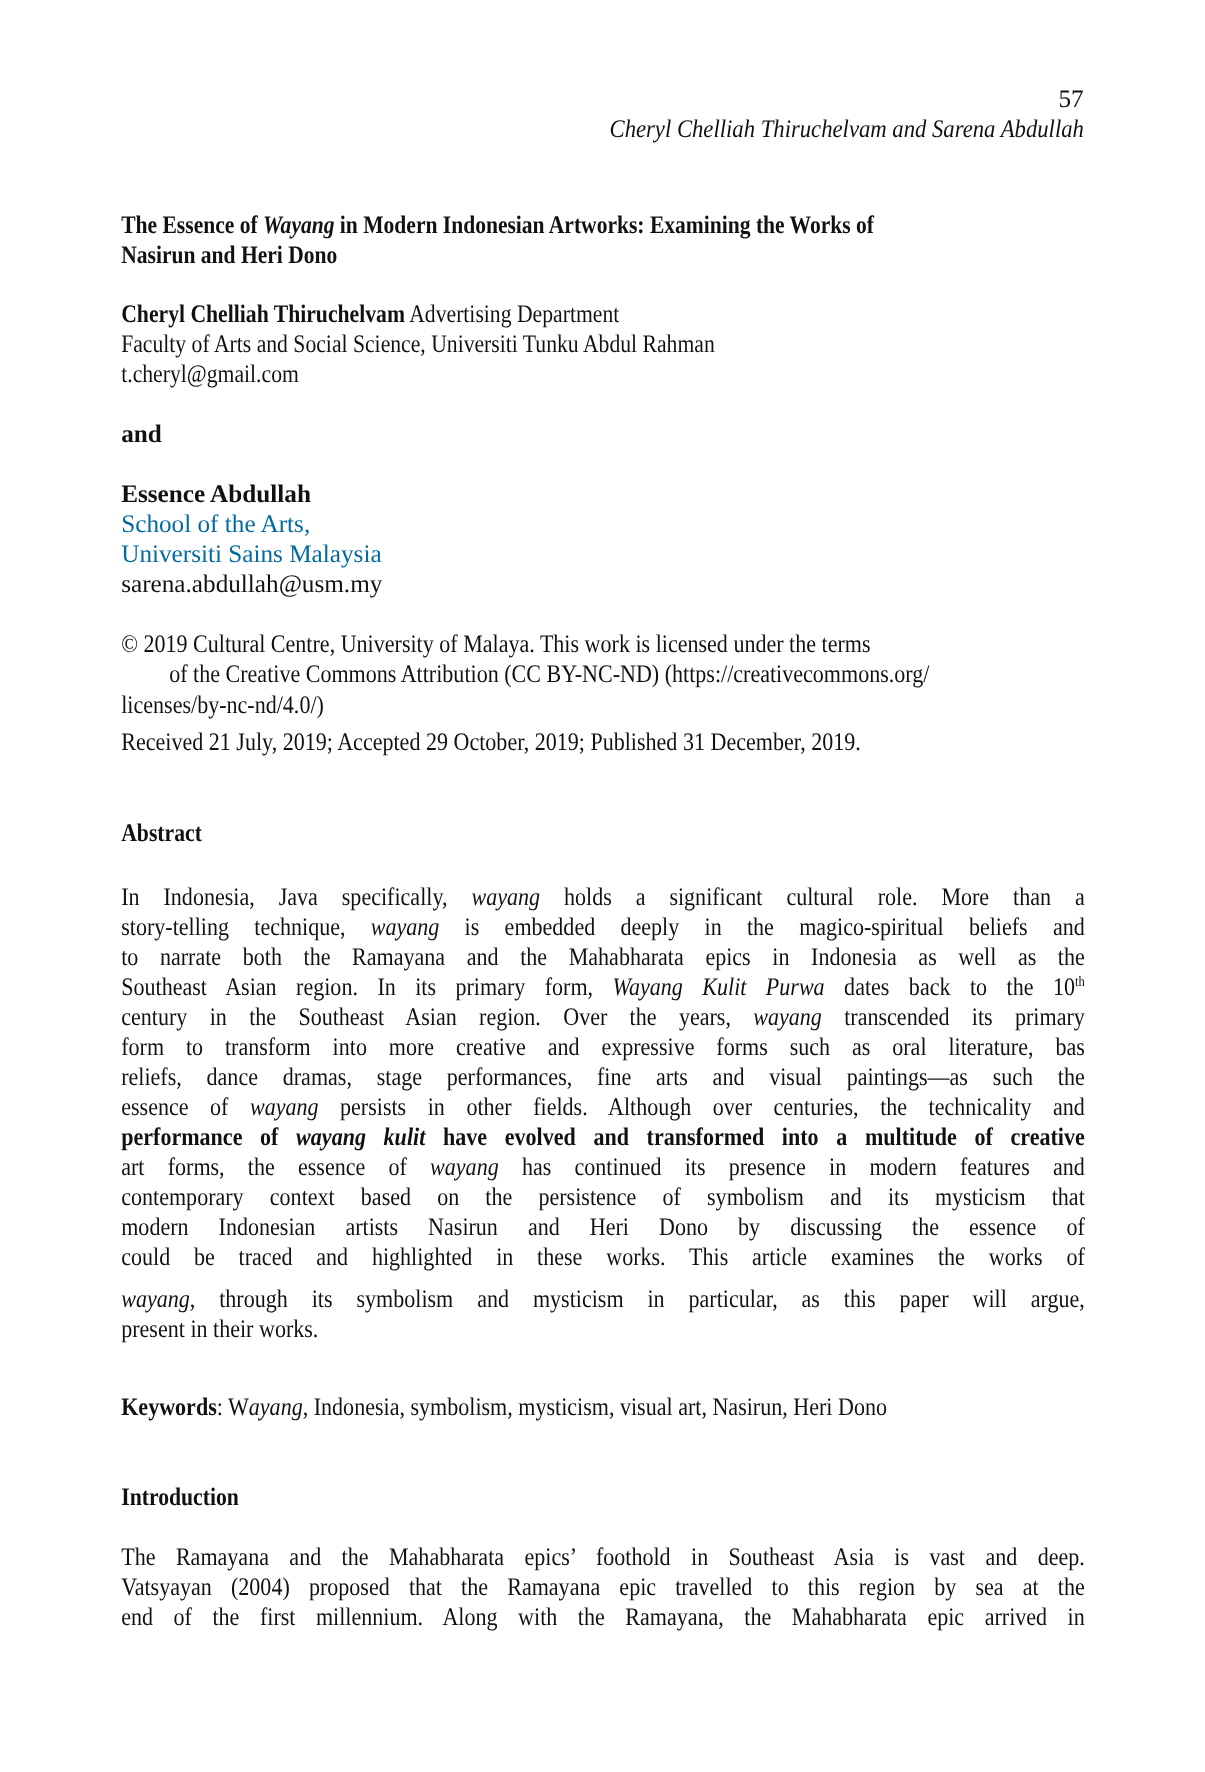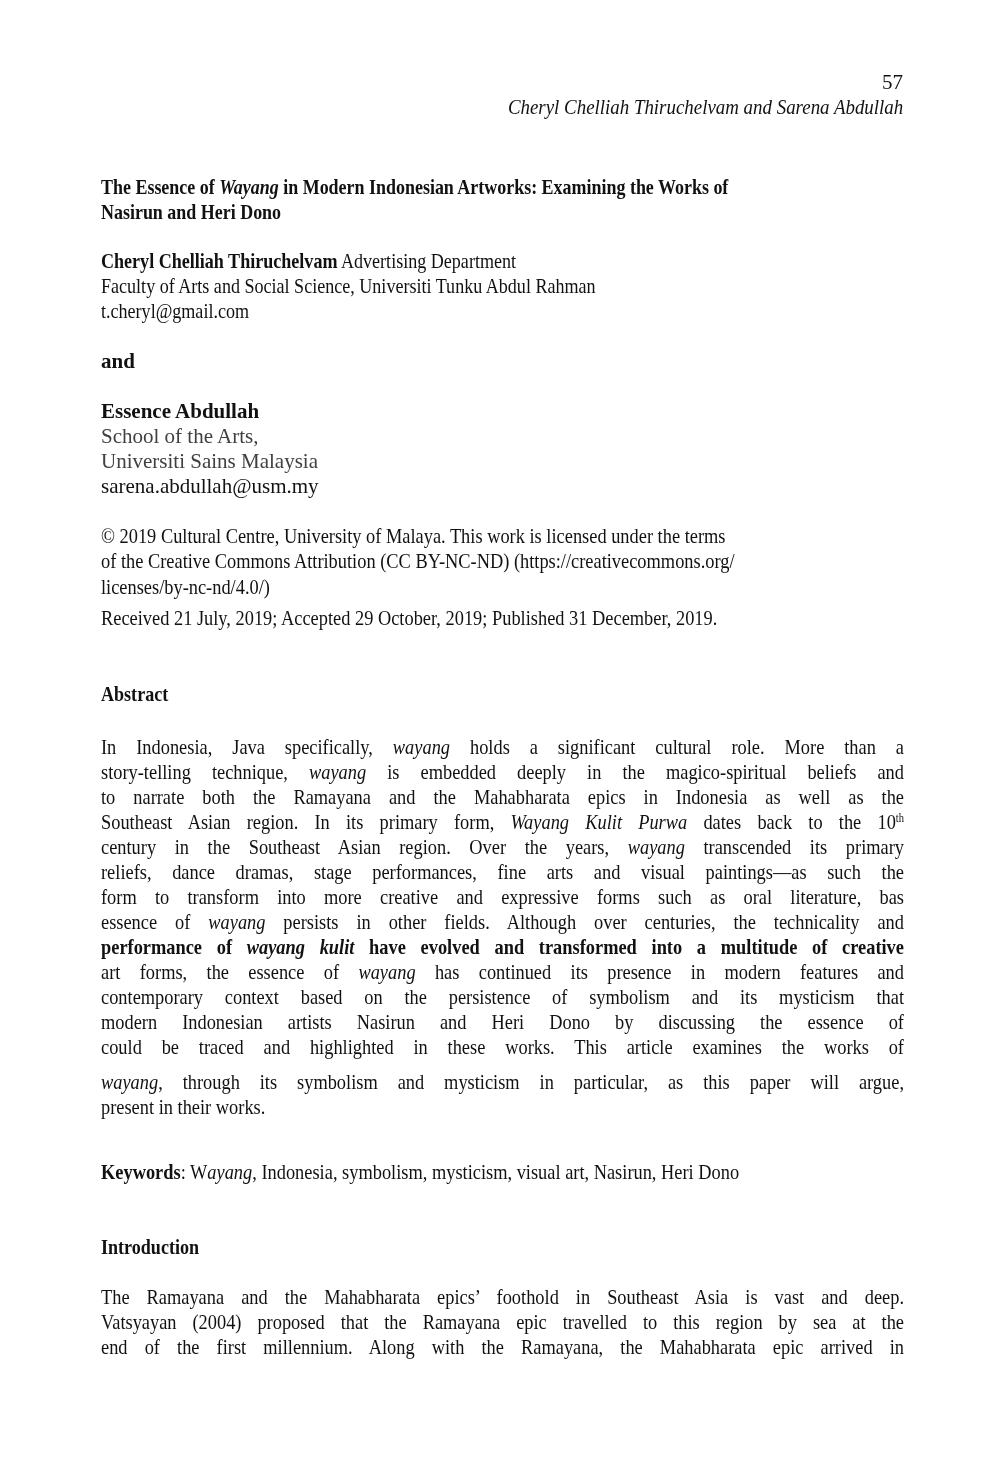--- a/index.html
+++ b/index.html
@@ -6,21 +6,21 @@
   body { width:1004px; height:1477px; position:relative; overflow:hidden;
          font-family:"Liberation Serif", "DejaVu Serif", serif; color:#111; }
   .abs { position:absolute; white-space:nowrap; }
   .cond { transform-origin:left top; display:inline-block; }
   .page-num { right:101px; top:70px; font-size:21px;text-align:right; }
   .running-head { right:101px; top:95px; font-size:21px; font-style:italic; }
   .title { left:101px; top:175px; font-size:21px; font-weight:bold; line-height:25px; }
   .line { left:101px; font-size:21px; line-height:25px; }
   .b { font-weight:bold; }
   .i { font-style:italic; }
-  .grey { color:#404040; }
+  .grey { color:#0369a1; }
   .justify-block { position:absolute; left:101px; width:803px; font-size:21px; line-height:25px; }
   .jline { display:block; text-align:justify; text-align-last:justify; white-space:nowrap; height:25px; overflow:visible; }
   .jline.last { text-align-last:left; }
   sup { font-size:12px; line-height:0; vertical-align:7px; }
 </style>
 </head>
 <body>
 
 <div class="abs page-num">57</div>
 <div class="abs running-head">
@@ -49,21 +49,21 @@
 <div class="abs line b" style="top:349px;">and</div>
 
 <div class="abs line b" style="top:399px;">Essence Abdullah</div>
 <div class="abs line grey" style="top:424px;">School of the Arts,</div>
 <div class="abs line grey" style="top:449px;">Universiti Sains Malaysia</div>
 <div class="abs line" style="top:474px;">sarena.abdullah@usm.my</div>
 
 <div class="abs line" style="top:524px;">
   <span class="cond" style="transform:scaleX(0.875);">© 2019 Cultural Centre, University of Malaya.  This work is licensed under the terms</span>
 </div>
-<div class="abs line" style="top:549px;">
+<div class="abs line" style="top:549px;margin-left:40px;">
   <span class="cond" style="transform:scaleX(0.875);">of the Creative Commons Attribution (CC BY-NC-ND) (https://creativecommons.org/</span>
 </div>
 <div class="abs line" style="top:575px;">
   <span class="cond" style="transform:scaleX(0.875);">licenses/by-nc-nd/4.0/)</span>
 </div>
 <div class="abs line" style="top:606px;">
   <span class="cond" style="transform:scaleX(0.875);">Received 21 July, 2019; Accepted 29 October, 2019; Published 31 December, 2019.</span>
 </div>
 
 <div class="abs line b" style="top:682px;">
@@ -80,24 +80,24 @@
     <div style="height: 25px; width: 803px; overflow: visible;">
       <div class="jline" style="width: 917.714px; transform: scaleX(0.875); transform-origin: left top;"><span>to narrate both the Ramayana and the Mahabharata epics in Indonesia as well as the</span></div>
     </div>
     <div style="height: 25px; width: 803px; overflow: visible;">
       <div class="jline" style="width: 917.714px; transform: scaleX(0.875); transform-origin: left top;"><span>Southeast Asian region. In its primary form, </span><span class="i">Wayang Kulit Purwa</span><span> dates back to the 10</span><sup>th</sup></div>
     </div>
     <div style="height: 25px; width: 803px; overflow: visible;">
       <div class="jline" style="width: 917.714px; transform: scaleX(0.875); transform-origin: left top;"><span>century in the Southeast Asian region. Over the years, </span><span class="i">wayang</span><span> transcended its primary</span></div>
     </div>
     <div style="height: 25px; width: 803px; overflow: visible;">
-      <div class="jline" style="width: 917.714px; transform: scaleX(0.875); transform-origin: left top;"><span>reliefs, dance dramas, stage performances, fine arts and visual paintings—as such the</span></div>
+      <div class="jline" style="width: 917.714px; transform: scaleX(0.875); transform-origin: left top;"><span>form to transform into more creative and expressive forms such as oral literature, bas</span></div>
     </div>
     <div style="height: 25px; width: 803px; overflow: visible;">
-      <div class="jline" style="width: 917.714px; transform: scaleX(0.875); transform-origin: left top;"><span>form to transform into more creative and expressive forms such as oral literature, bas</span></div>
+      <div class="jline" style="width: 917.714px; transform: scaleX(0.875); transform-origin: left top;"><span>reliefs, dance dramas, stage performances, fine arts and visual paintings—as such the</span></div>
     </div>
     <div style="height: 25px; width: 803px; overflow: visible;">
       <div class="jline" style="width: 917.714px; transform: scaleX(0.875); transform-origin: left top;"><span>essence of </span><span class="i">wayang</span><span> persists in other fields. Although over centuries, the technicality and</span></div>
     </div>
     <div style="height: 25px; width: 803px; overflow: visible; font-weight: bold;">
       <div class="jline" style="width: 917.714px; transform: scaleX(0.875); transform-origin: left top;"><span>performance of </span><span class="i">wayang kulit</span><span> have evolved and transformed into a multitude of creative</span></div>
     </div>
     <div style="height: 25px; width: 803px; overflow: visible;">
       <div class="jline" style="width: 917.714px; transform: scaleX(0.875); transform-origin: left top;"><span>art forms, the essence of </span><span class="i">wayang</span><span> has continued its presence in modern features and</span></div>
     </div>

